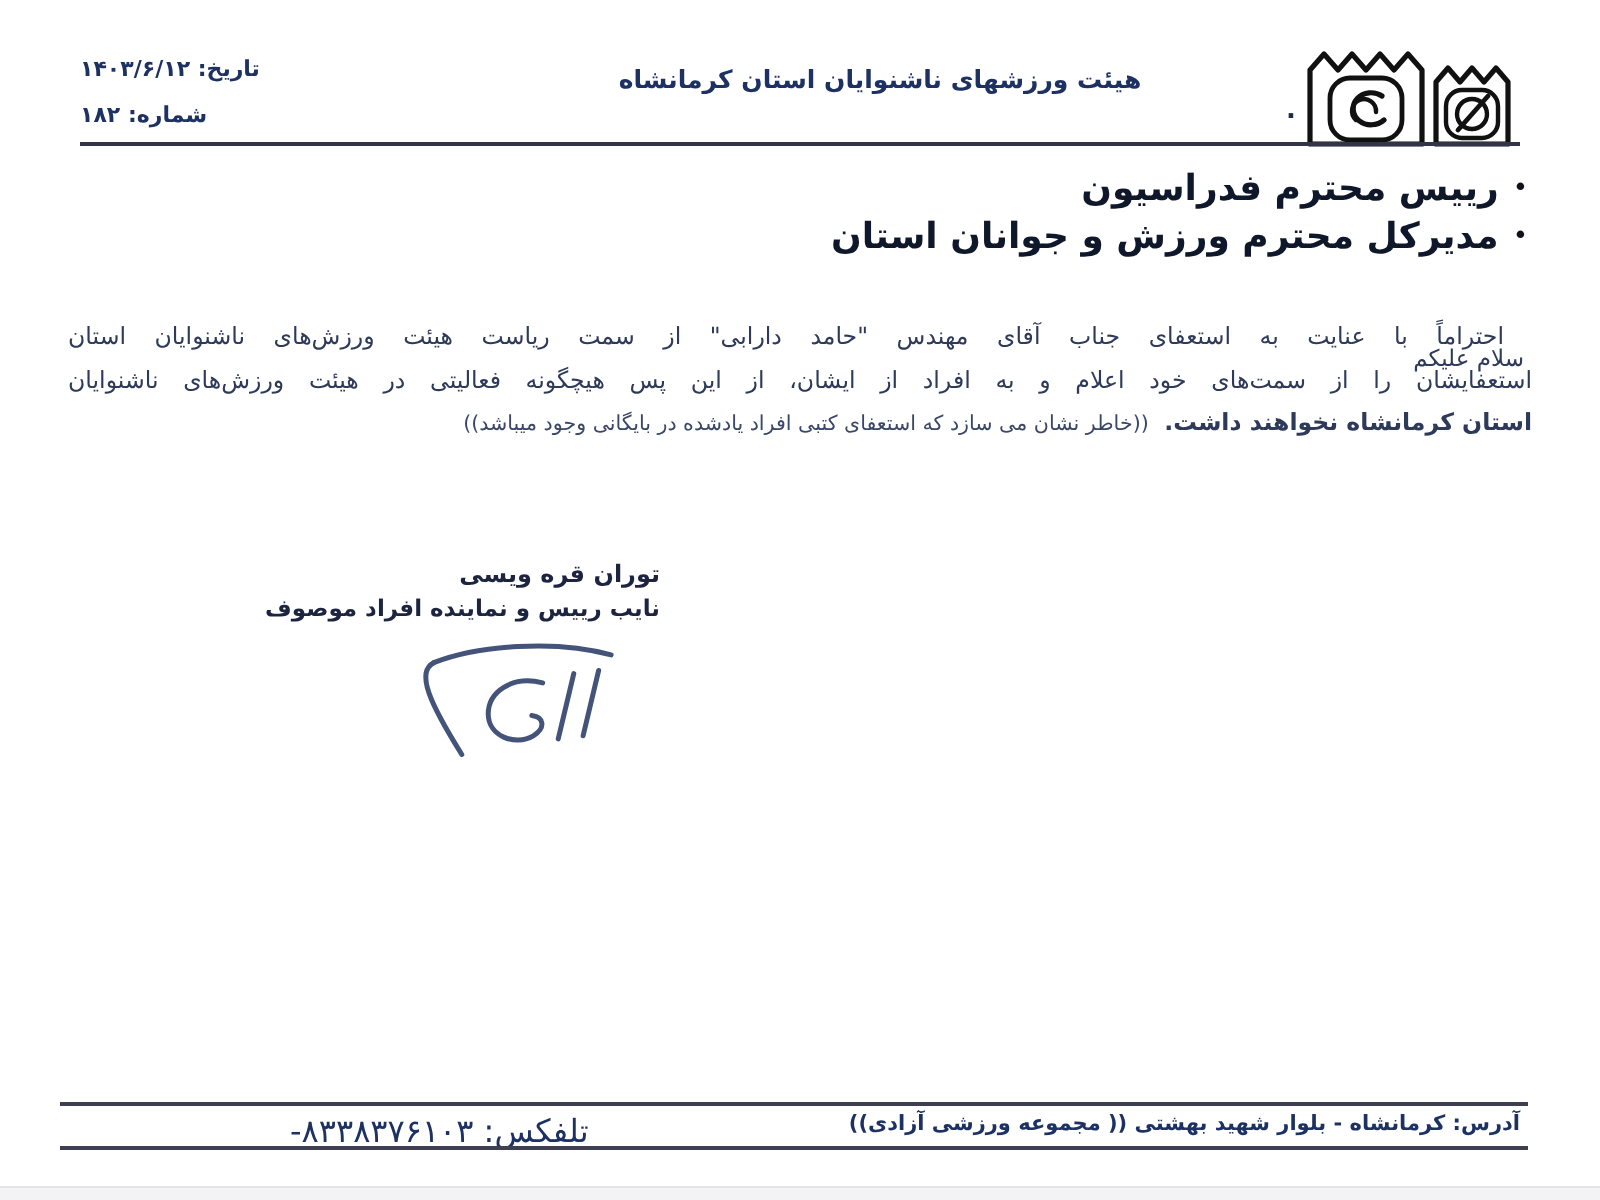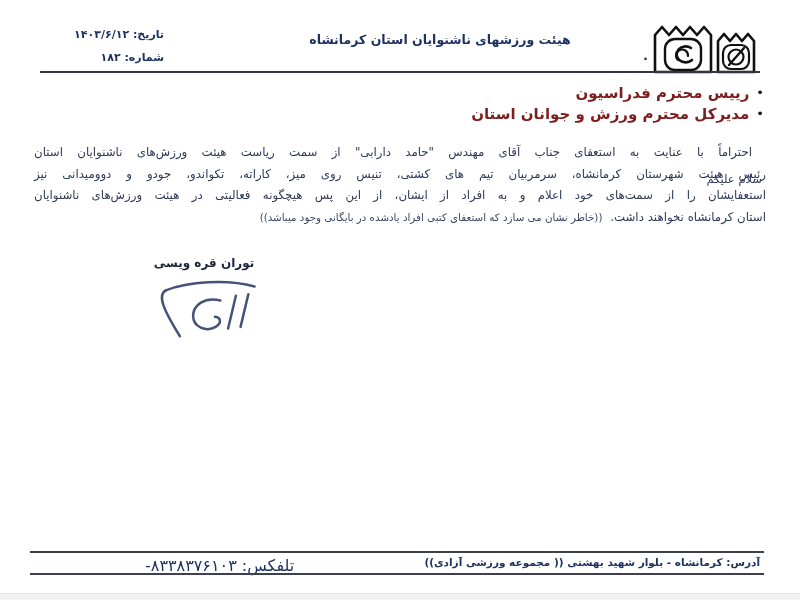--- a/index.html
+++ b/index.html
@@ -12,48 +12,48 @@
   
   .logo-wrap { position:absolute; top:24px; right:36px; width:112px; height:50px; }
   .logo-dot { position:absolute; top:48px; right:152px; font-size:13px; color:#1d2a4d; font-weight:bold; }
   .org-block {
     position:absolute; top:27px; left:240px; width:400px; text-align:center;
     color:#1d3263; font-weight:bold;
   }
   .org-line1 { font-size:13px; letter-spacing:0.2px; }
   .org-line2 { font-size:12.5px; margin-top:5px; }
   .meta-block {
-    position:absolute; top:28px; left:40px; width:124px; text-align:right;
+    position:absolute; top:28px; left:40px; width:124px; text-align:left;
     color:#1d3263; font-weight:bold; font-size:11px; direction:rtl;
   }
   .meta-line + .meta-line { margin-top:10px; }
   .header-rule {
     position:absolute; top:71px; left:40px; right:40px; height:2px; background:#33334a;
   }
   
   .recipients { position:absolute; top:84px; right:36px; }
   .recipient-row { display:flex; direction:rtl; align-items:center; gap:7px; margin-bottom:3px; }
   .bullet-glyph { color:#10101f; font-size:13px; line-height:16px; }
-  .recipient-label { color:#7f1d1d; font-weight:bold; font-size:15px; }
+  .recipient-label { color:#0f172a; font-weight:bold; font-size:18px; }
   .greeting { position:absolute; top:124px; right:38px; color:#2e3a59; font-size:11.5px;margin-top:48px; }
   
   .body-text {
-    position:absolute; top:142px; left:34px; right:34px;
+    position:absolute; top:158px; left:34px; right:34px;
     color:#2e3a59; font-size:11.8px; direction:rtl;
   }
   .body-line {
     text-align:justify; text-align-last:justify; line-height:21.6px;
     white-space:nowrap; overflow:visible;
   }
   .body-line.indent { padding-right:14px; }
   .body-line.last { text-align:right; text-align-last:right; white-space:normal; }
-  .closing-bold { font-weight:normal; font-size:11.8px; }
+  .closing-bold { font-weight:bold; font-size:11.8px; }
   .note-small { font-size:10.3px; color:#3a4766; margin-right:4px; }
   
-  .sig-block { position:absolute; top:256px; left:78px; width:252px; text-align:center; }
+  .sig-block { position:absolute; top:280px; left:78px; width:252px; text-align:right; }
   .sig-name { color:#1c2440; font-weight:bold; font-size:12px; }
   .sig-title { color:#1c2440; font-weight:bold; font-size:11.5px; margin-top:3px; }
   .sig-mark { margin-top:4px; }
   
   .footer-rule-top { position:absolute; top:551px; left:30px; right:36px; height:1.5px; background:#3f3f52; }
   .footer-rule-bottom { position:absolute; top:573px; left:30px; right:36px; height:1.5px; background:#3f3f52; }
   .footer-address {
     position:absolute; top:556px; right:40px; color:#1d3263; font-weight:bold; font-size:10.5px; direction:rtl;
   }
   .footer-telefax {
@@ -104,30 +104,30 @@
     <div class="recipient-row">
       <span class="bullet-glyph">•</span>
       <span class="recipient-label">مدیرکل محترم ورزش و جوانان استان</span>
     </div>
   </div>
 
   <div class="greeting">سلام علیکم</div>
 
   <div class="body-text">
     <div class="body-line indent">احتراماً با عنایت به استعفای جناب آقای مهندس "حامد دارابی" از سمت ریاست هیئت ورزش‌های ناشنوایان استان</div>
-    <div class="body-line">رئیس هیئت شهرستان کرمانشاه، سرمربیان تیم های کشتی، تنیس روی میز، کاراته، تکواندو، جودو و دوومیدانی نیز</div>
     <div class="body-line">استعفایشان را از سمت‌های خود اعلام و به افراد از ایشان، از این پس هیچگونه فعالیتی در هیئت ورزش‌های ناشنوایان</div>
     <div class="body-line last">
       <span class="closing-bold">استان کرمانشاه نخواهند داشت.</span>
       <span class="note-small">((خاطر نشان می سازد که استعفای کتبی افراد یادشده در بایگانی وجود میباشد))</span>
     </div>
   </div>
 
   <div class="sig-block">
     <div class="sig-name">توران قره ویسی</div>
+    <div class="sig-title">نایب رییس و نماینده افراد موصوف</div>
     <div class="sig-mark">
       <svg width="150" height="70" viewBox="0 0 150 90">
         <g fill="none" stroke="#44537a" stroke-width="3.2" stroke-linecap="round">
           <path d="M140,16 C104,6 54,10 26,21"></path>
           <path d="M26,21 C14,27 24,48 44,80"></path>
           <path d="M96,34 C76,29 61,40 61,54 C61,68 78,75 90,68 C98,63 97,56 89,55"></path>
           <path d="M116,28 L106,70"></path>
           <path d="M132,26 L122,68"></path>
         </g>
       </svg>

